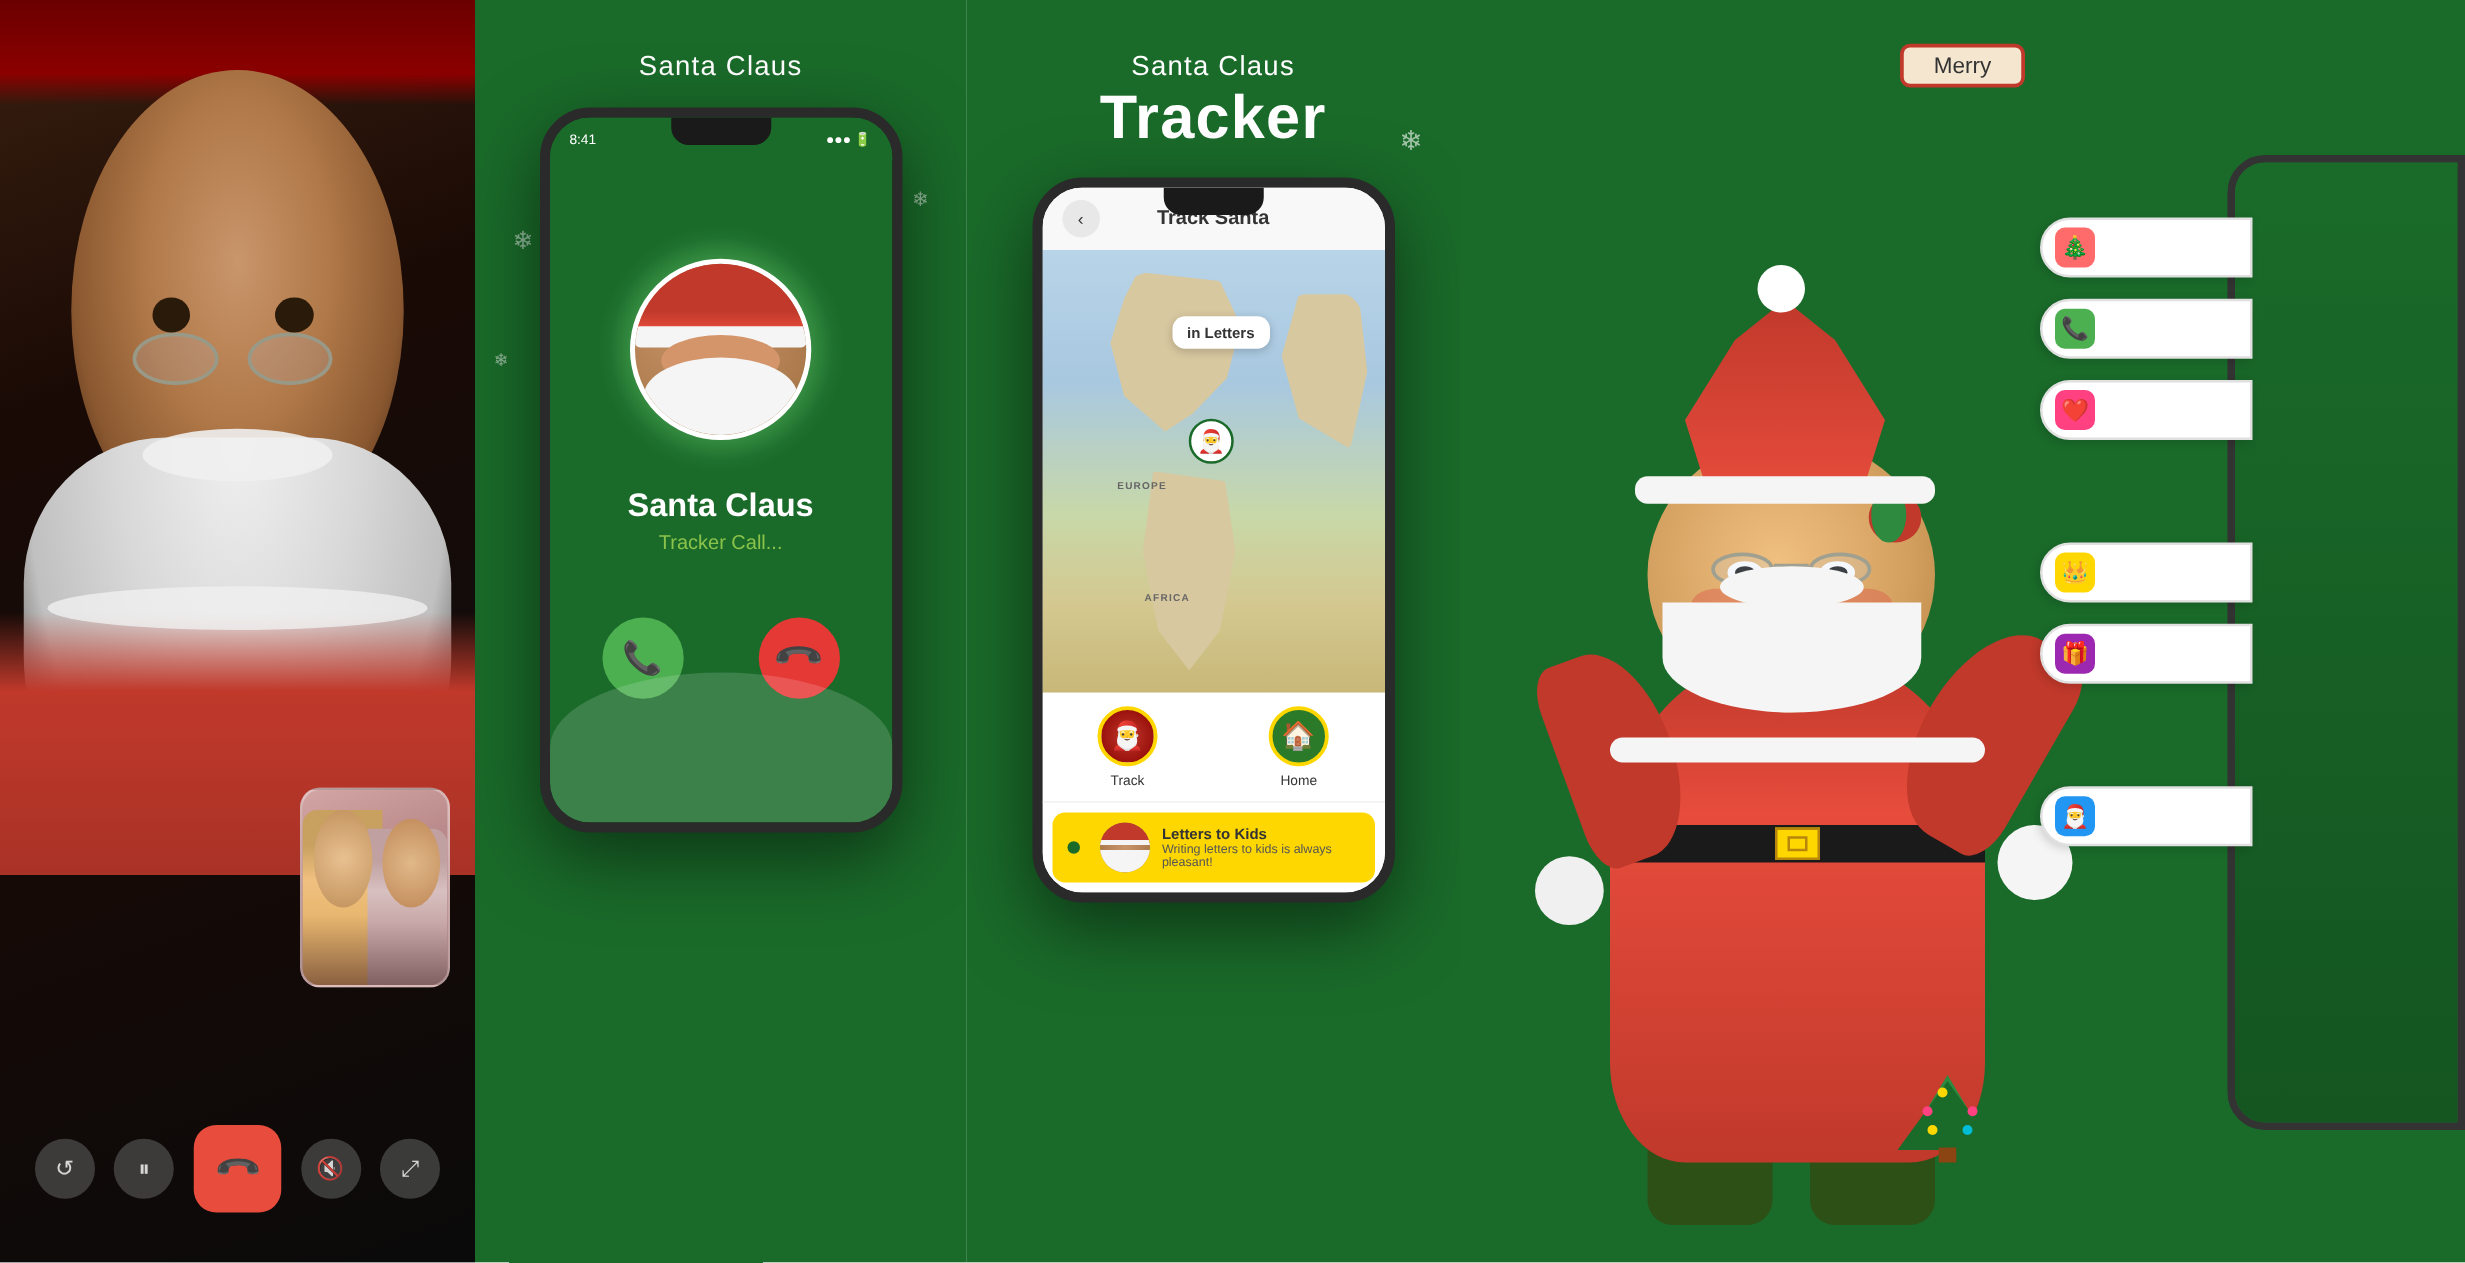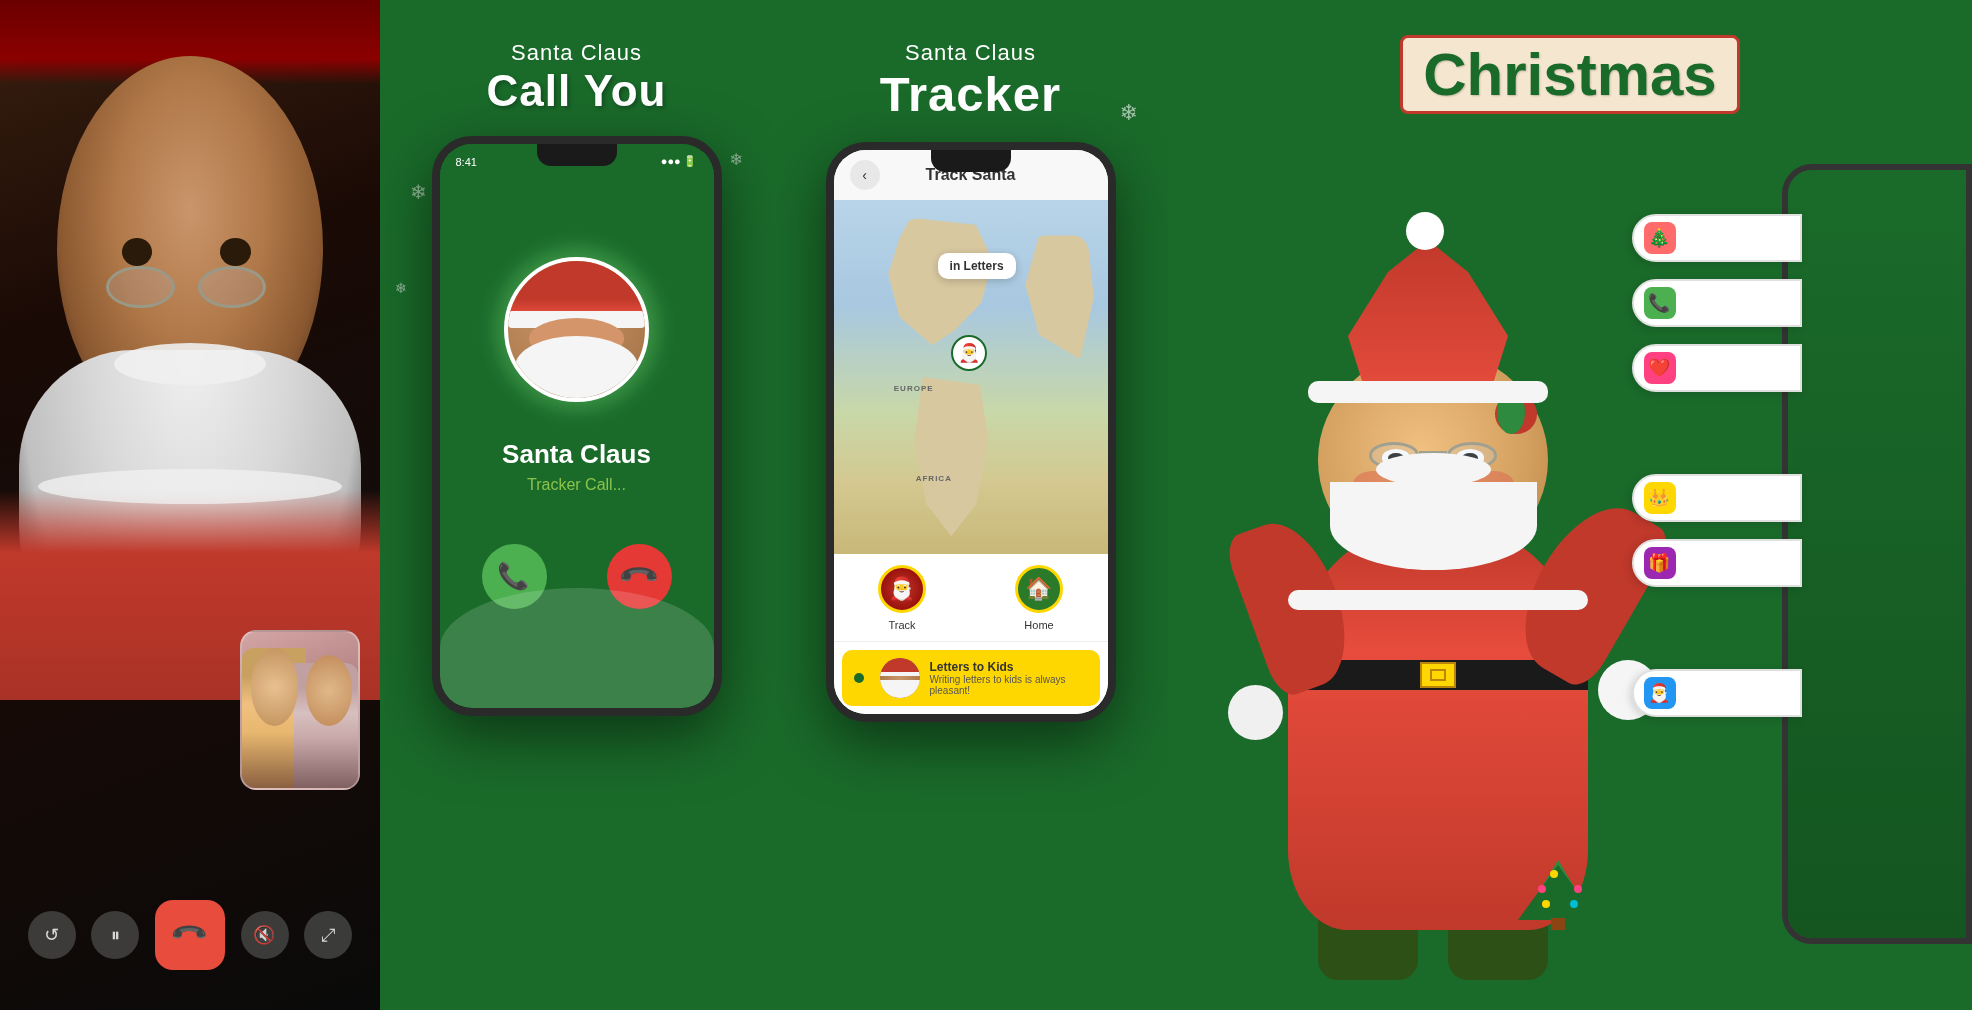--- a/index.html
+++ b/index.html
@@ -817,21 +817,20 @@
 </div>
 
 <div class="panel2">
 
   <div class="snowflake-deco sf1">❄</div>
   <div class="snowflake-deco sf2">❄</div>
   <div class="snowflake-deco sf3">❄</div>
 
   <div class="panel2-header">
     <div class="panel2-subtitle">Santa Claus</div>
-    <div class="panel2-title">Call You</div>
   </div>
 
   <div class="phone-mockup">
     <div class="phone-screen2">
       <div class="phone-notch"></div>
 
       <div style="width:100%;height:35px;background:#1a6b2a;display:flex;align-items:center;justify-content:space-between;padding:0 16px;font-size:11px;color:white;">
         <span>8:41</span>
         <span>●●● 🔋</span>
       </div>
@@ -924,21 +923,23 @@
             <div class="letters-desc">Writing letters to kids is always pleasant!</div>
           </div>
         </div>
       </div>
     </div>
   </div>
 </div>
 
 <div class="panel4">
   <div class="panel4-header">
-    <div class="panel4-title">Christmas</div>
+    <div class="panel4-banner">
+      <span class="panel4-banner-text">Merry</span>
+    </div>
   </div>
 
   <div class="panel4-main">
 
     <div class="big-santa">
 
       <div class="bs-boot-left"></div>
       <div class="bs-boot-right"></div>
 
       <div style="position:absolute;bottom:100px;left:120px;width:85px;height:200px;background:#2d5a10;border-radius:10px;"></div>

